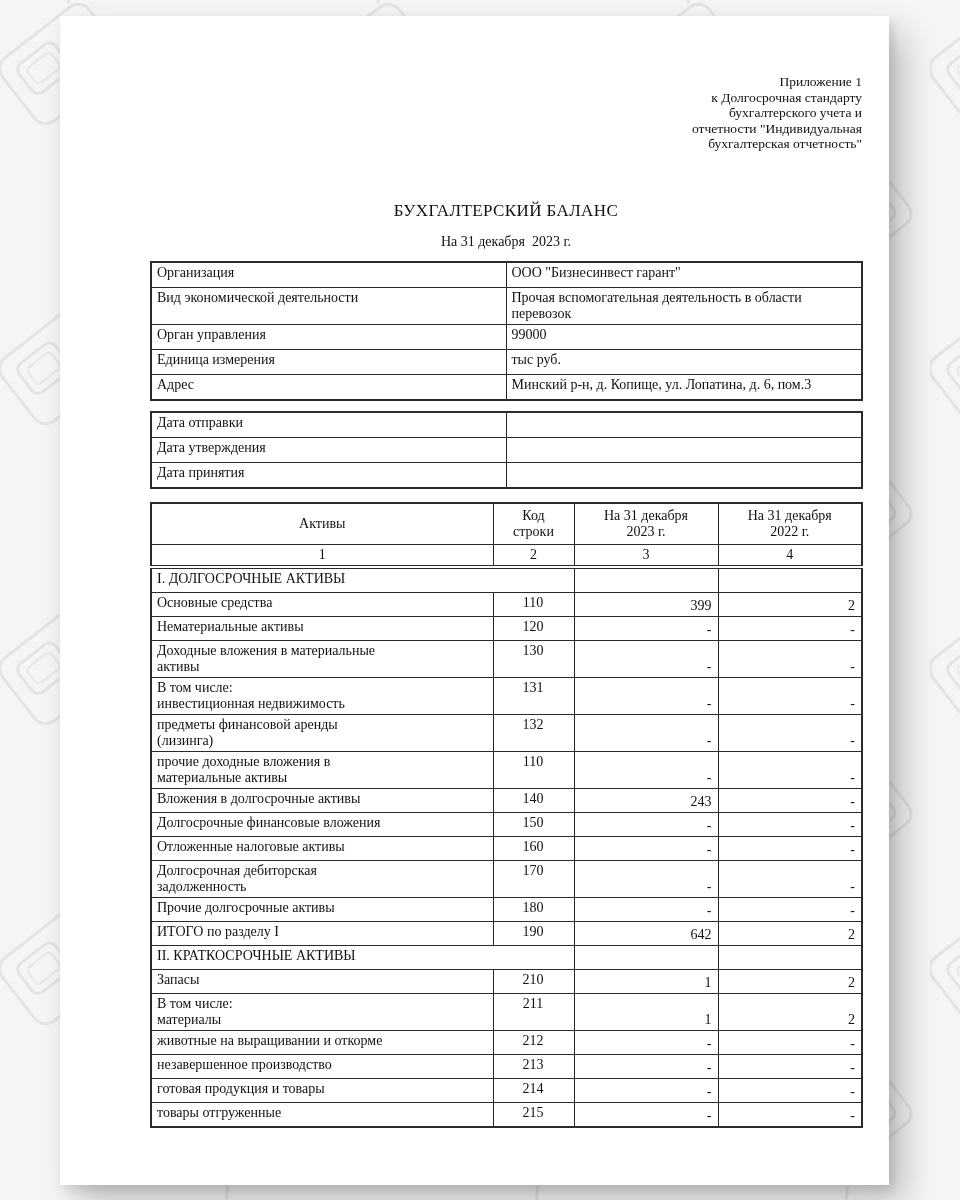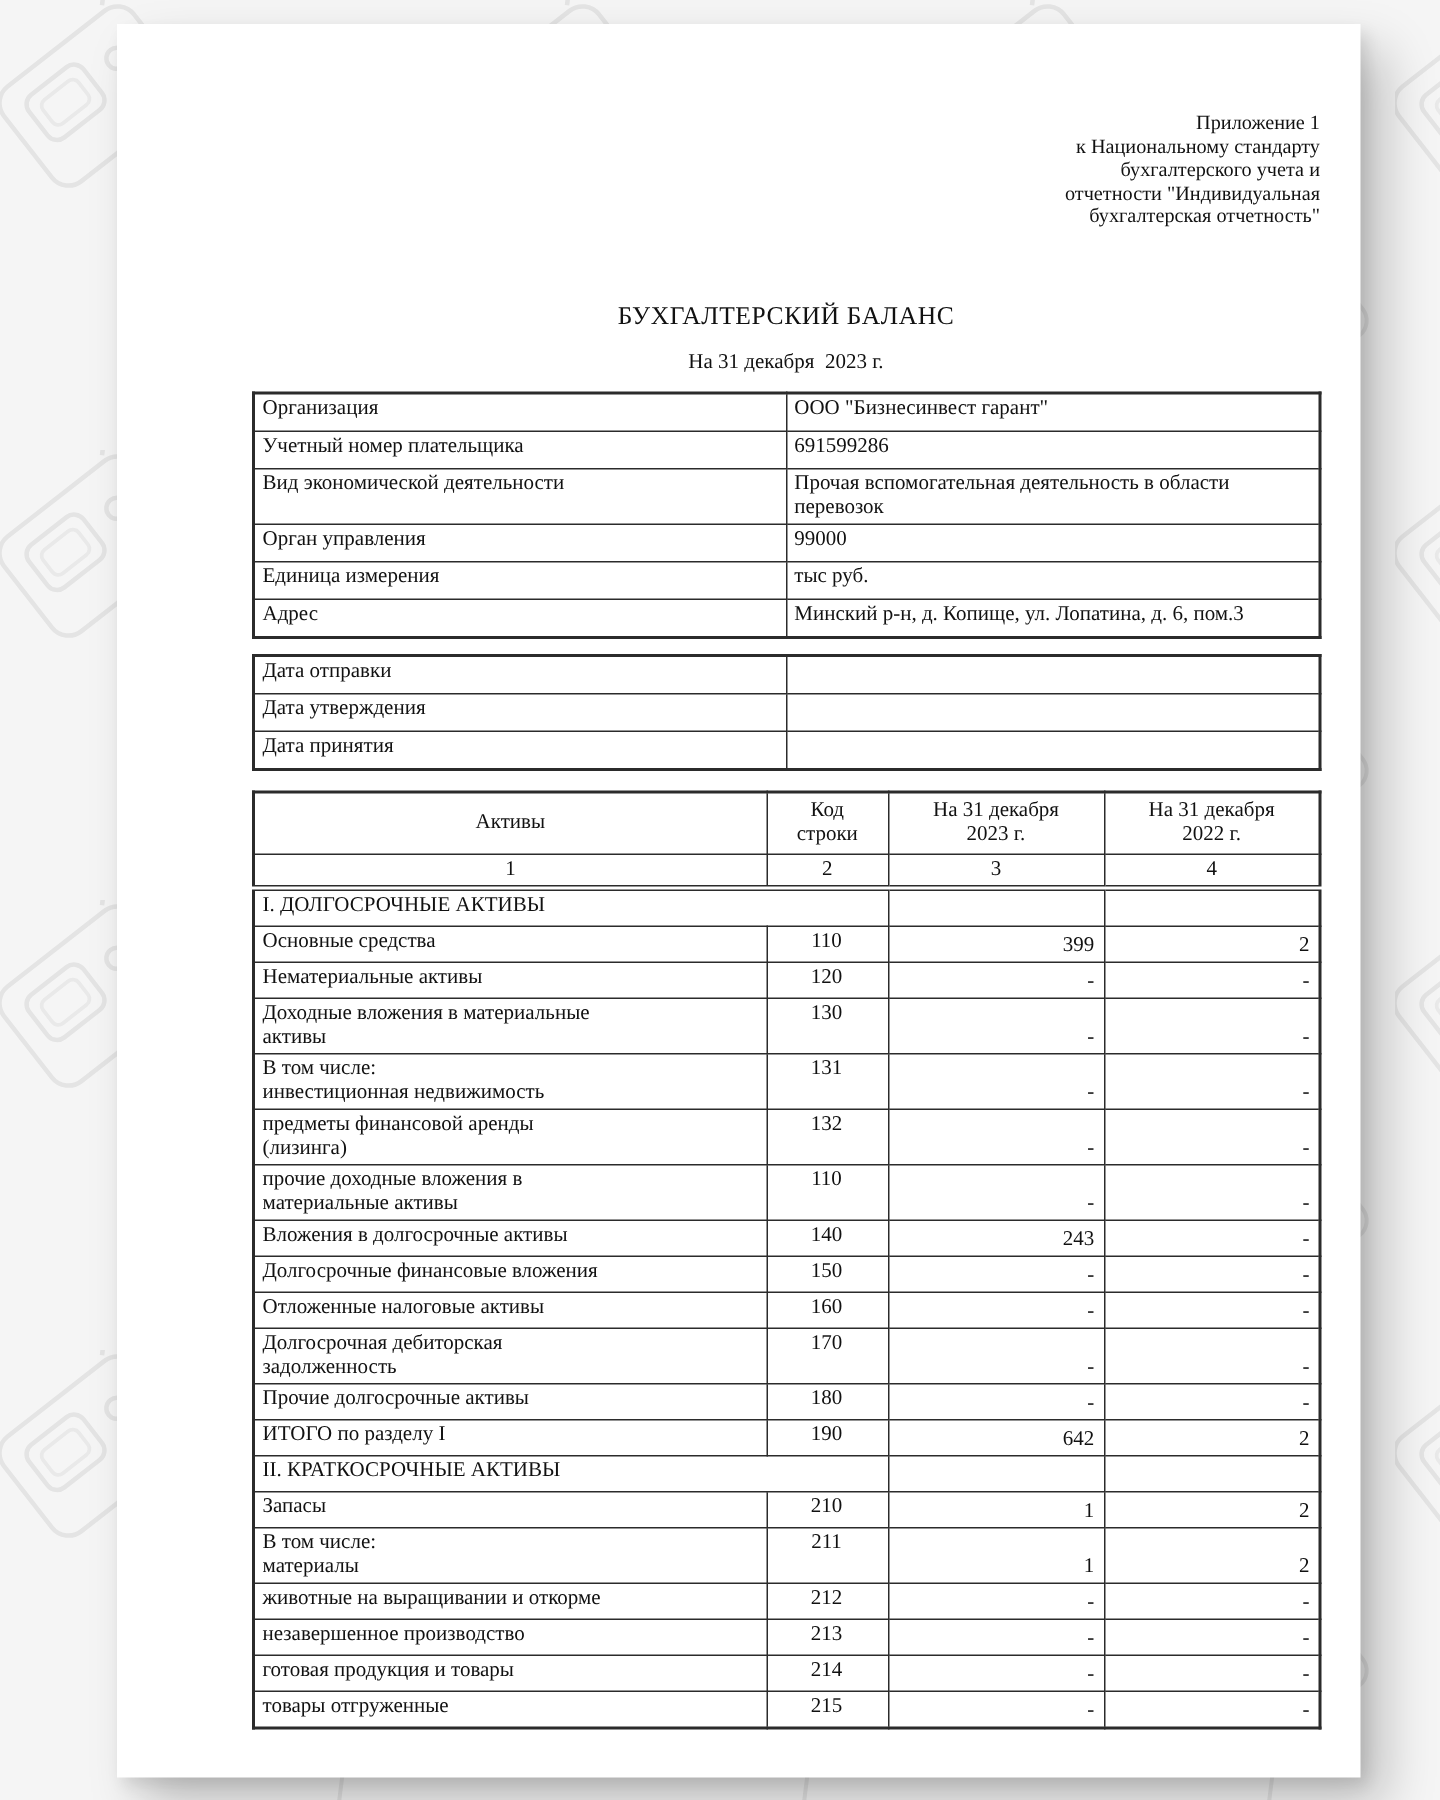--- a/index.html
+++ b/index.html
@@ -3,21 +3,21 @@
 <meta charset="utf-8">
 <style>
   html,body { margin:0; padding:0; }
   body {
     width:960px; height:1200px; position:relative; overflow:hidden;
     background:#f4f4f4; color:#111;
     font-family:"Liberation Serif", serif;
   }
   .bg-svg { position:absolute; left:0; top:0; z-index:0; }
   .paper {
-    position:absolute; left:78px; top:16px; width:829px; height:1169px;
+    position:absolute; left:60px; top:16px; width:829px; height:1169px;
     background:#ffffff; z-index:1; box-sizing:border-box;
     padding:58px 27px 0 90px;
     box-shadow: 16px 18px 32px rgba(0,0,0,0.22), 4px 5px 10px rgba(0,0,0,0.10);
   }
   .appendix { text-align:right; font-size:13.5px; line-height:15.5px; }
   .doc-title {
     text-align:center; font-size:17px; font-weight:normal;
     letter-spacing:0.4px; margin:49px 0 0 0;
   }
   .doc-date { text-align:center; font-size:14px; margin-top:13px; white-space:pre; }
@@ -66,42 +66,38 @@
     </pattern>
   </defs>
   <rect width="960" height="1200" fill="#f5f5f5"></rect>
   <rect width="960" height="1200" fill="url(#bgpat)"></rect>
 </svg>
 
 <div class="paper">
 
   <div class="appendix">
     <div>Приложение 1</div>
-    <div>к Национальному стандарту</div>
+    <div>к Долгосрочная стандарту</div>
     <div>бухгалтерского учета и</div>
     <div>отчетности "Индивидуальная</div>
     <div>бухгалтерская отчетность"</div>
   </div>
 
   <div class="doc-title">БУХГАЛТЕРСКИЙ БАЛАНС</div>
   <div class="doc-date">На 31 декабря  2023 г.</div>
 
   <table class="info-table">
     <colgroup>
         <col style="width:355px">
         <col style="width:356px">
       </colgroup>
     <tbody id="org-body">
         <tr>
           <td class="lbl">Организация</td>
           <td class="val">ООО "Бизнесинвест гарант"</td>
-        </tr>
-        <tr>
-          <td class="lbl">Учетный номер плательщика</td>
-          <td class="val">691599286</td>
         </tr>
         <tr>
           <td class="lbl">Вид экономической деятельности</td>
           <td class="val">Прочая вспомогательная деятельность в области
 перевозок</td>
         </tr>
         <tr>
           <td class="lbl">Орган управления</td>
           <td class="val">99000</td>
         </tr>

